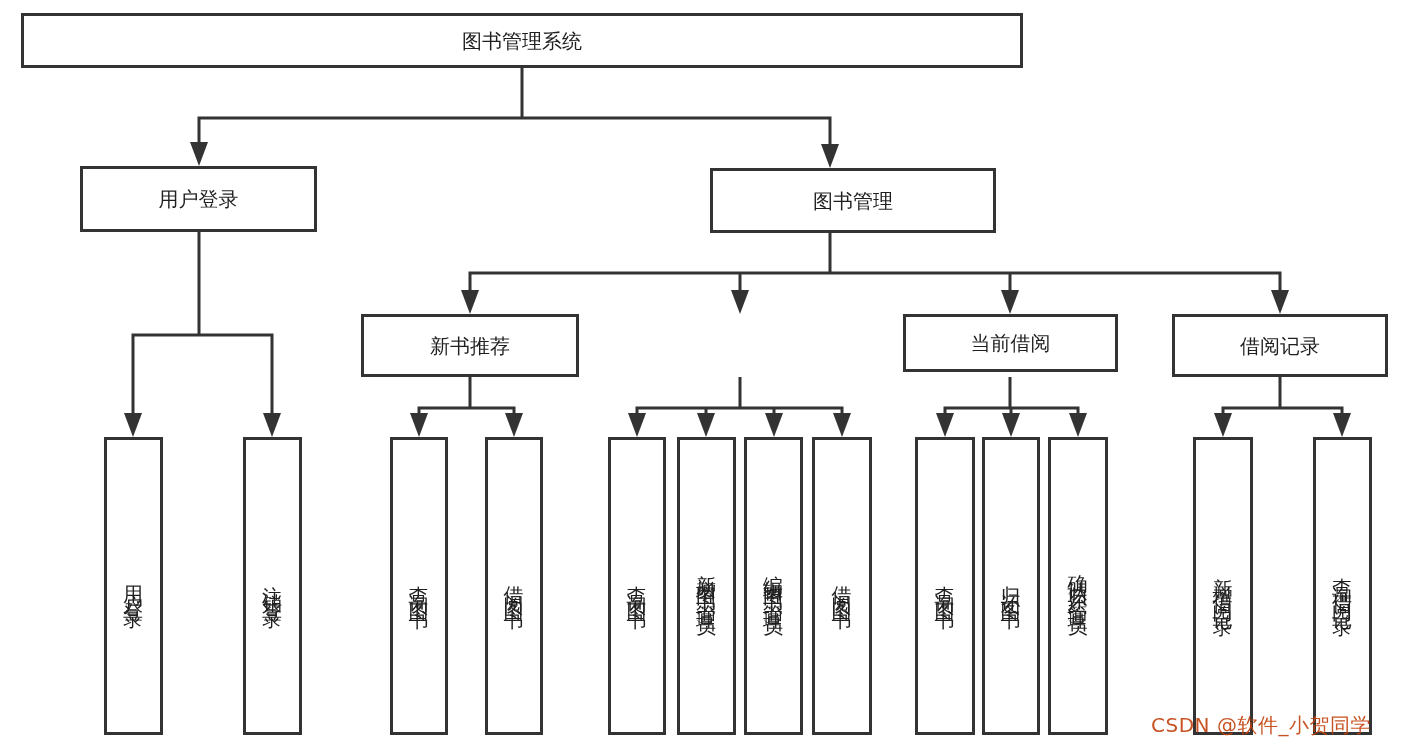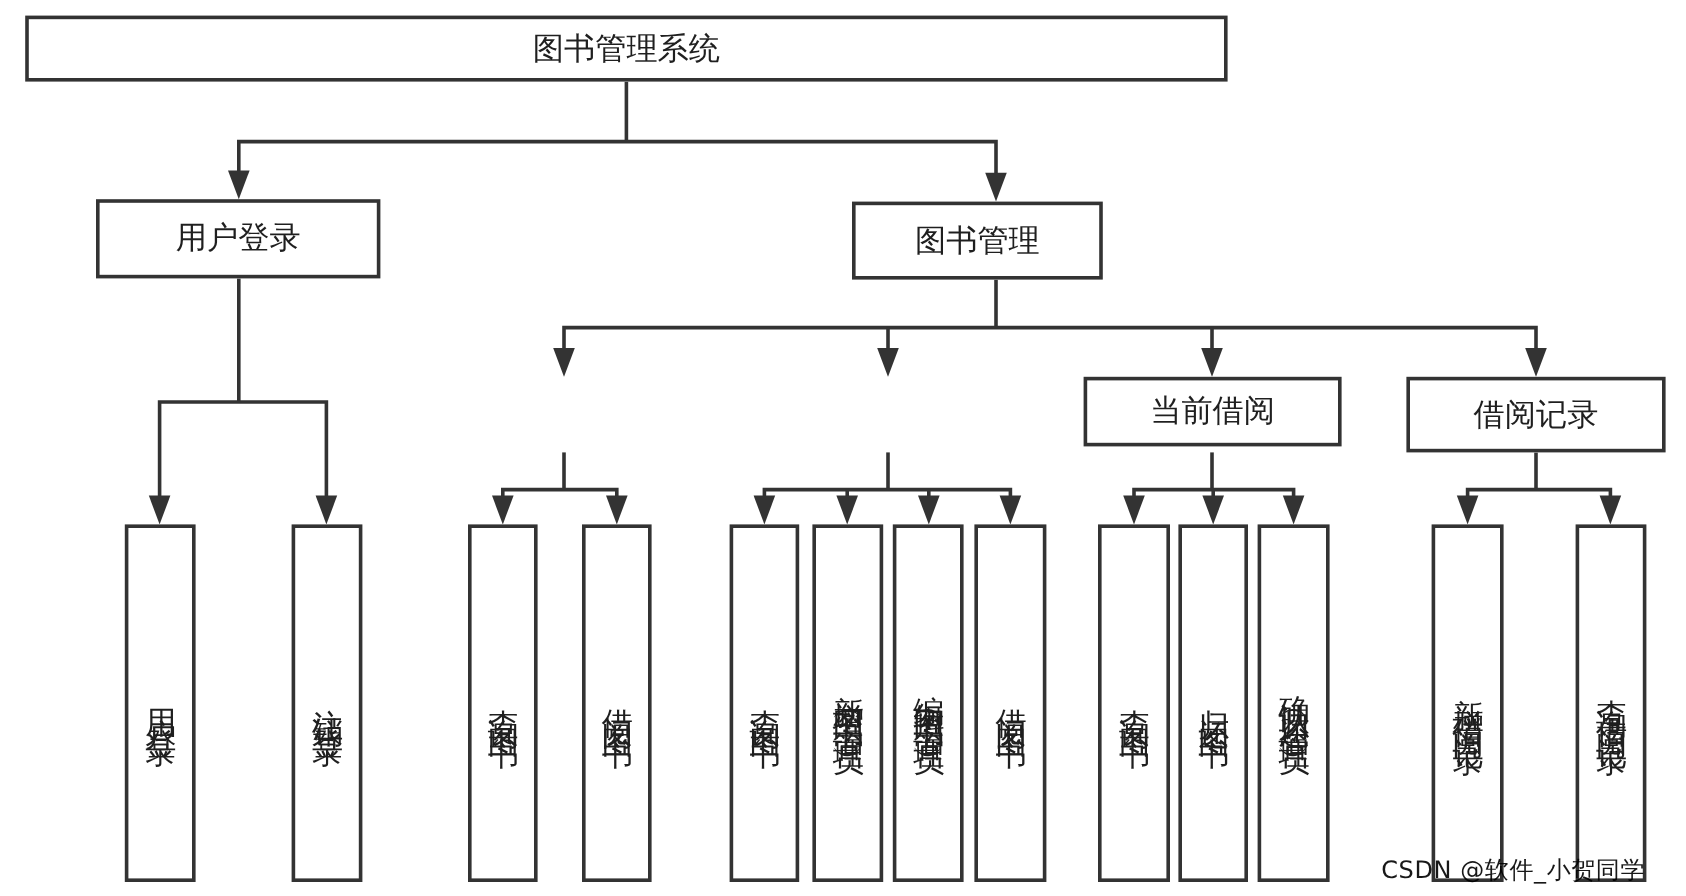--- a/index.html
+++ b/index.html
@@ -14,46 +14,46 @@
   .connectors { position: absolute; left: 0; top: 0; }
   .node {
     position: absolute;
     box-sizing: border-box;
     border: 3px solid #333333;
     background: #ffffff;
     display: flex;
     align-items: center;
     justify-content: center;
     color: #1f1f1f;
-    font-size: 26px;
+    font-size: 20px;
     line-height: 1;
     white-space: nowrap;
   }
   .leaf span {
     writing-mode: vertical-rl;
     text-orientation: mixed;
     letter-spacing: 8px;
     white-space: pre;
   }
   .leaf.long span { letter-spacing: 6px; }
   .watermark {
     position: absolute;
     left: 1151px;
     top: 712px;
     font-size: 20px;
-    color: #000000;
+    color: #c2410c;
     opacity: 0.9;
     letter-spacing: 0.5px;
     z-index: 5;
     white-space: nowrap;
   }
   
   #n0  { left: 21px;   top: 13px;  width: 1002px; height: 55px; }
   #n1  { left: 80px;   top: 166px; width: 237px;  height: 66px; }
-  #n2  { left: 710px;  top: 168px; width: 209px;  height: 65px; }
+  #n2  { left: 710px;  top: 168px; width: 286px;  height: 65px; }
   #n3  { left: 361px;  top: 314px; width: 218px;  height: 63px; }
   #n4  { left: 633px;  top: 314px; width: 215px;  height: 63px; }
   #n5  { left: 903px;  top: 314px; width: 215px;  height: 58px; }
   #n6  { left: 1172px; top: 314px; width: 216px;  height: 63px; }
   #n7  { left: 104px;  top: 437px; width: 59px;   height: 298px; }
   #n8  { left: 243px;  top: 437px; width: 59px;   height: 298px; }
   #n9  { left: 390px;  top: 437px; width: 58px;   height: 298px; }
   #n10 { left: 485px;  top: 437px; width: 58px;   height: 298px; }
   #n11 { left: 608px;  top: 437px; width: 58px;   height: 298px; }
   #n12 { left: 677px;  top: 437px; width: 59px;   height: 298px; }
@@ -117,20 +117,23 @@
 
   <div class="node" id="n0">
     <span>图书管理系统</span>
   </div>
   <div class="node" id="n1">
     <span>用户登录</span>
   </div>
   <div class="node" id="n2">
     <span>图书管理</span>
   </div>
+  <div class="node" id="n3">
+    <span>新书推荐</span>
+  </div>
   <div class="node" id="n5">
     <span>当前借阅</span>
   </div>
   <div class="node" id="n6">
     <span>借阅记录</span>
   </div>
 
   <div class="node leaf" id="n7">
     <span>用户登录</span>
   </div>

